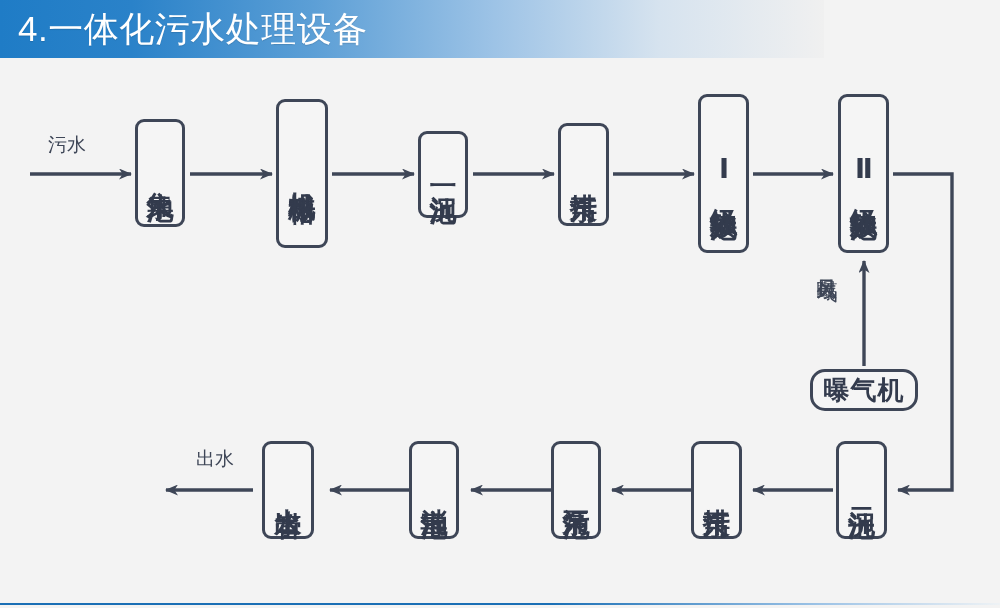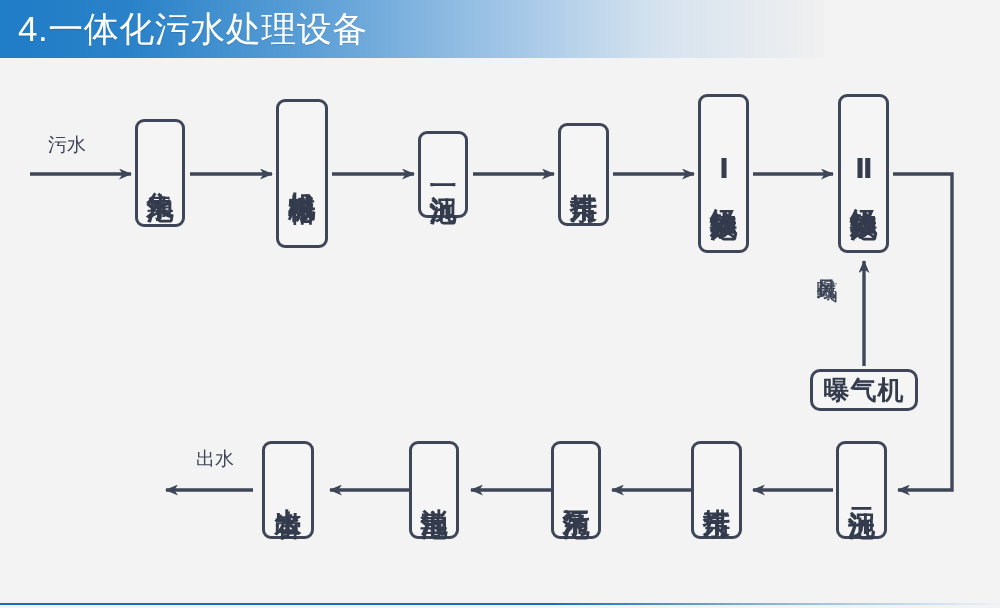--- a/index.html
+++ b/index.html
@@ -187,21 +187,21 @@
     </div>
 
     <div class="node vert" style="left:698px; top:50px; width:51px; height:159px;">
       <span class="label">Ⅰ级接触池</span>
     </div>
 
     <div class="node vert" style="left:838px; top:50px; width:51px; height:159px;">
       <span class="label">Ⅱ级接触池</span>
     </div>
 
-    <div class="node horiz" style="left:810px; top:325px; width:108px; height:42px; border-radius:10px;">
+    <div class="node horiz" style="left:810px; top:325px; width:108px; height:42px; border-radius:15px;">
       <span class="label">曝气机</span>
     </div>
 
     <div class="node vert" style="left:262px; top:397px; width:52px; height:98px;">
       <span class="label">出水管</span>
     </div>
 
     <div class="node vert" style="left:409px; top:397px; width:50px; height:98px;">
       <span class="label">消毒池</span>
     </div>

